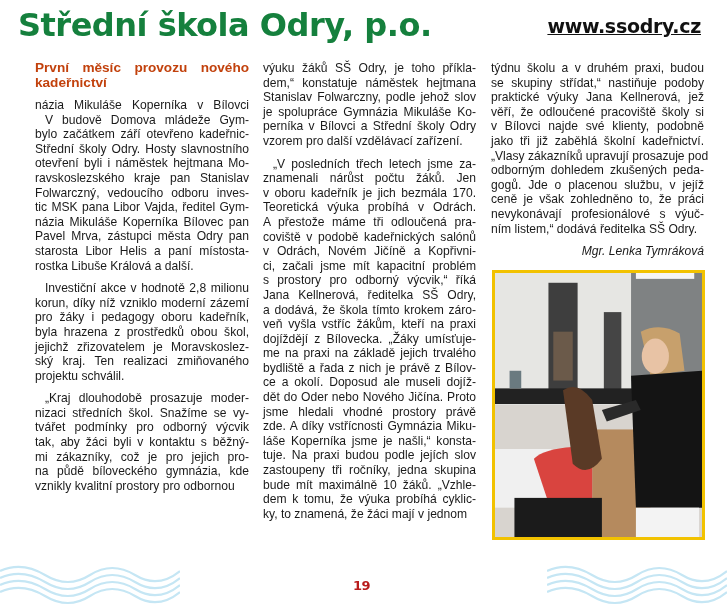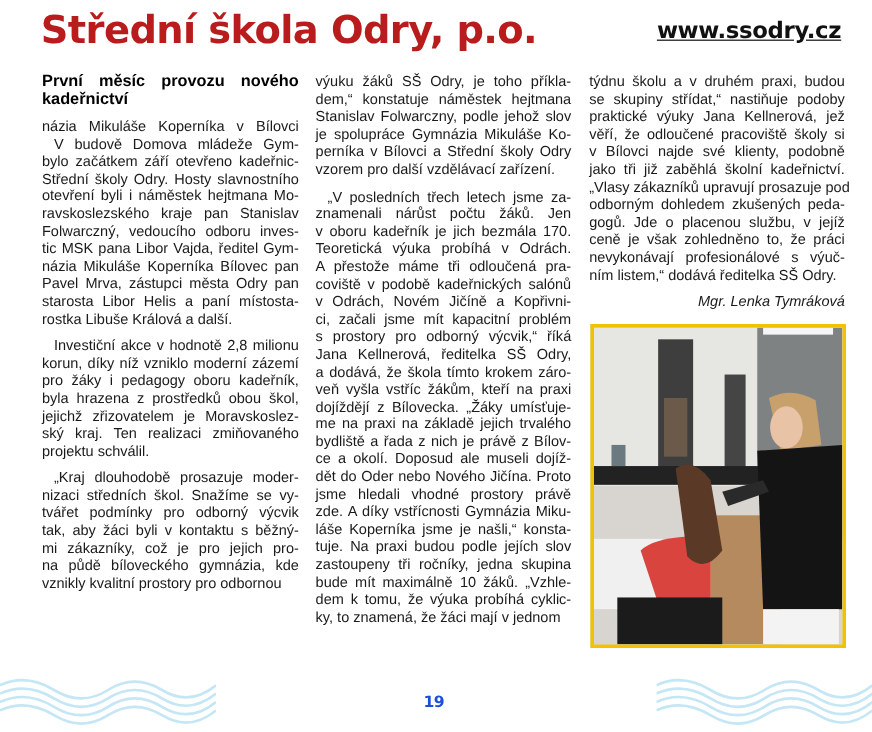--- a/index.html
+++ b/index.html
@@ -1,50 +1,50 @@
 <!DOCTYPE html>
 <html><head>
   <meta charset="utf-8">
   <style>
     html, body { margin: 0; padding: 0; }
     body {
       width: 727px; height: 610px; background: #ffffff; position: relative; overflow: hidden;
       font-family: "Liberation Sans", sans-serif; color: #1a1a1a;
     }
     .header-title {
-      position: absolute; left: 34px; top: 6px; font-size: 32px; font-weight: bold;
-      font-family: "DejaVu Sans", sans-serif; letter-spacing: -0.5px; color: #b91c1c;
+      position: absolute; left: 18px; top: 6px; font-size: 32px; font-weight: bold;
+      font-family: "DejaVu Sans", sans-serif; letter-spacing: -0.5px; color: #15803d;
     }
     .header-url {
       position: absolute; right: 26px; top: 15px; font-size: 19px; font-weight: bold;
       font-family: "DejaVu Sans", sans-serif; letter-spacing: -0.3px; color: #111; text-decoration: underline;
     }
     .col {
       position: absolute; top: 58px; font-size: 12.1px; line-height: 14.6px;
     }
     .col1 { left: 35px; width: 214px; }
     .col2 { left: 263px; width: 213px; top: 61px; }
     .col3 { left: 491px; width: 213px; top: 61px; }
     .line { display: block; text-align: justify; text-align-last: justify; white-space: nowrap; height: 14.6px; }
     .line.last { text-align-last: left; }
     .para { margin-bottom: 8px; }
     .indent { padding-left: 10px; }
     .article-title {
-      color: #000000; font-weight: bold; font-size: 13.6px; line-height: 15px; margin-bottom: 8px; margin-top: 2px;
+      color: #c2410c; font-weight: bold; font-size: 13.6px; line-height: 15px; margin-bottom: 8px; margin-top: 2px;
     }
     .article-title .line { height: 15px; }
     .author { font-style: italic; text-align: right; display: block; margin-top: 2px; }
     .photo {
       position: absolute; left: 492px; top: 270px; width: 213px; height: 270px;
       border: 3px solid #f2c200; box-sizing: border-box; overflow: hidden; background: #d9d9d6;
     }
     .photo svg { display: block; width: 100%; height: 100%; }
     .page-number {
       position: absolute; left: 353px; top: 578px; font-size: 13px; font-weight: bold;
-      font-family: "DejaVu Sans", sans-serif; color: #1d4ed8; letter-spacing: -0.5px;
+      font-family: "DejaVu Sans", sans-serif; color: #b91c1c; letter-spacing: -0.5px;
     }
     .wave { position: absolute; top: 563px; width: 180px; height: 45px; }
     .wave-left { left: 0; }
     .wave-right { left: 547px; }
   </style>
 </head>
 <body>
 
 <div class="header-title">Střední škola Odry, p.o.</div>
 <div class="header-url">www.ssodry.cz</div>

